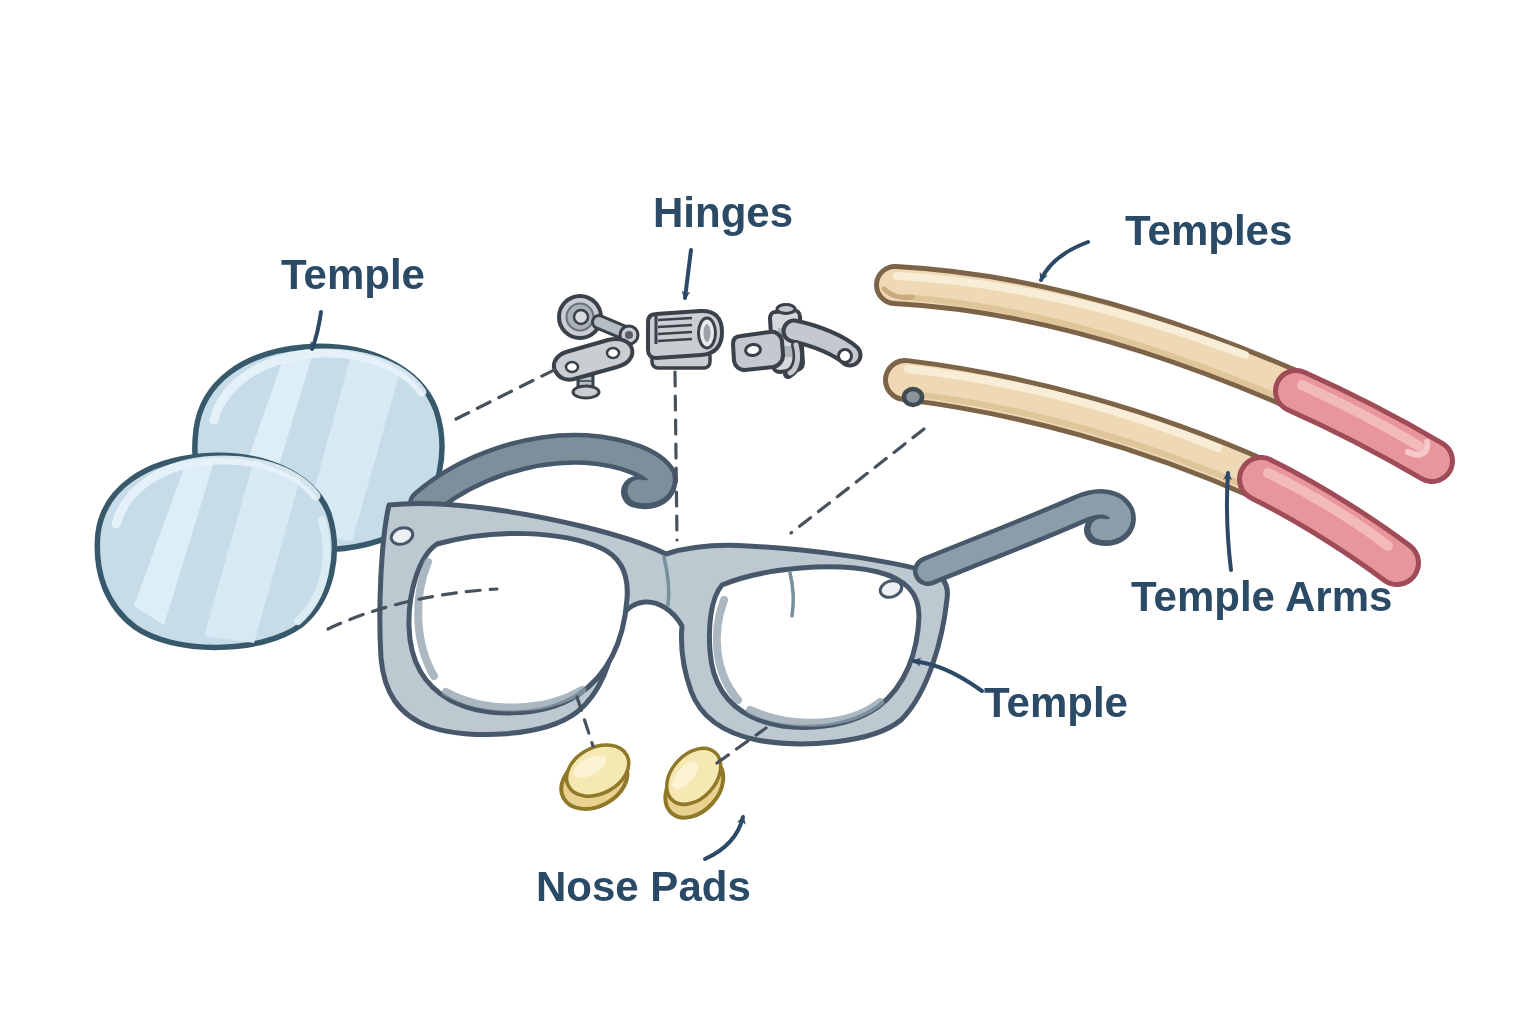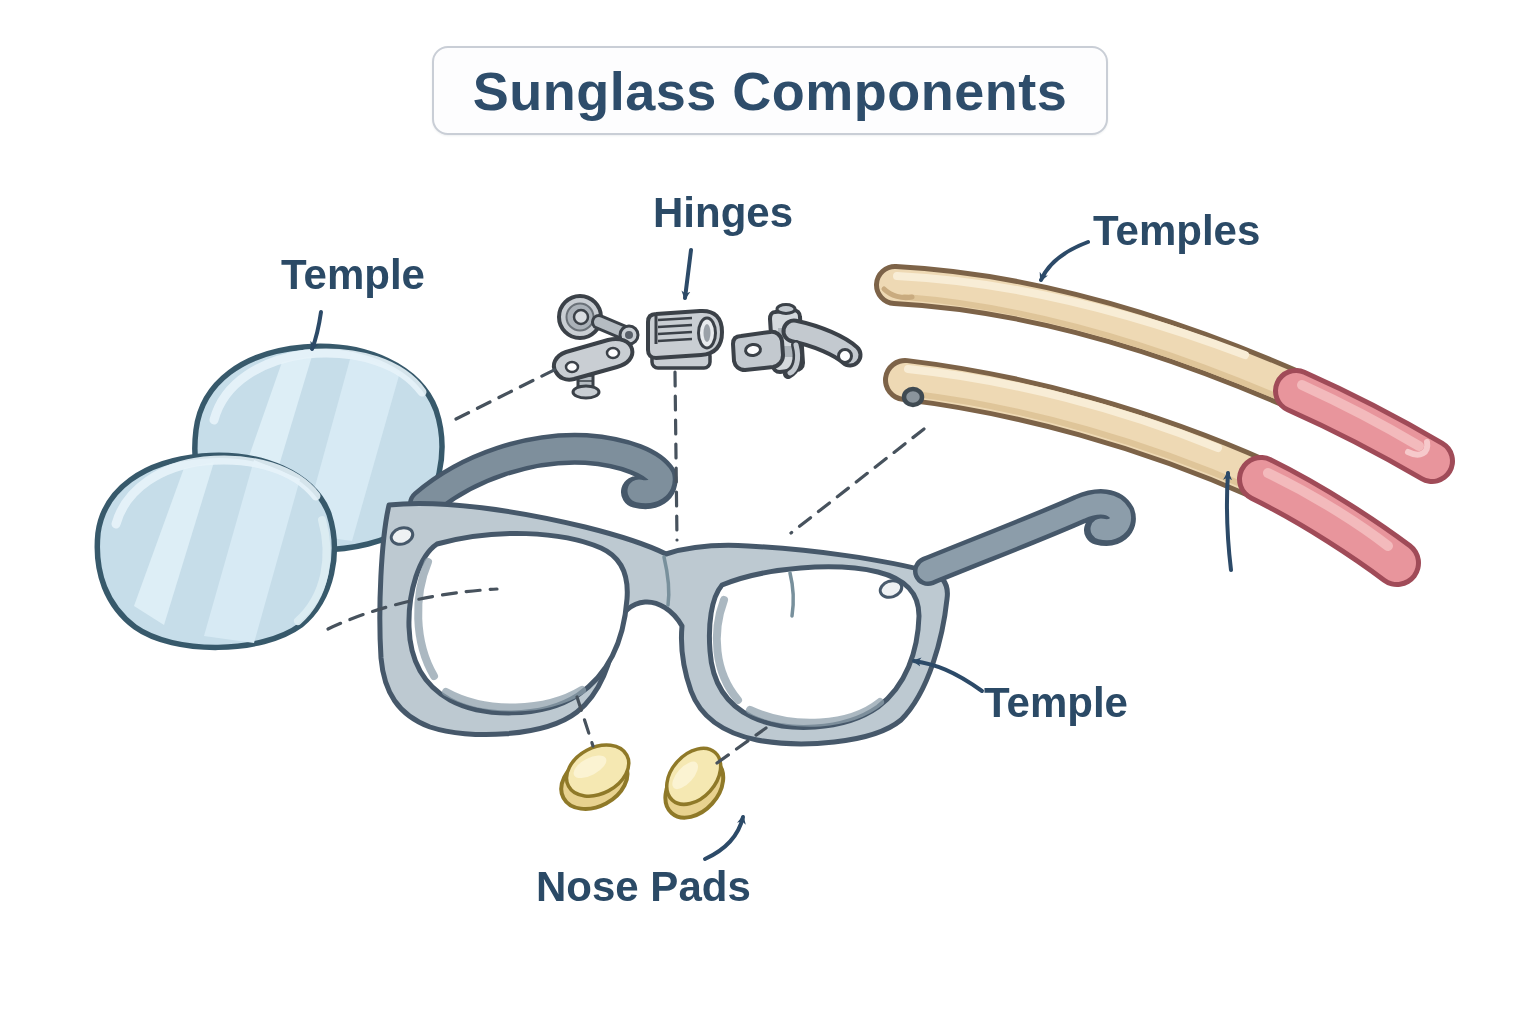--- a/index.html
+++ b/index.html
@@ -16,21 +16,21 @@
   }
   .title-text{
     font-size:54px;font-weight:bold;color:#2e4d6b;letter-spacing:.5px;white-space:nowrap;
   }
   .part-label{
     position:absolute;font-size:42px;font-weight:bold;color:#2b4a66;
     line-height:1;white-space:nowrap;
   }
   .lbl-lenses{left:281px;top:254px;}
   .lbl-hinges{left:653px;top:192px;}
-  .lbl-temples{left:1093px;top:210px;}
+  .lbl-temples{left:1125px;top:210px;}
   .lbl-temple-arms{left:1131px;top:576px;}
   .lbl-frame{left:984px;top:682px;}
   .lbl-nose-pads{left:536px;top:850px;margin-top:16px;}
 </style>
 </head>
 <body>
 
 <div class="stage">
 
   <svg class="art" viewBox="0 0 1536 1024">
@@ -192,23 +192,21 @@
     <g fill="none" stroke="#2c4a68" stroke-width="4" stroke-linecap="round" marker-end="url(#ah)">
       <path d="M 321 312 C 319 326 316 339 312 349"></path>
       <path d="M 691 250 C 689 267 687 283 685 298"></path>
       <path d="M 1088 242 C 1064 251 1048 264 1041 280"></path>
       <path d="M 1231 570 C 1227 537 1226 503 1228 473"></path>
       <path d="M 982 691 C 954 671 935 664 914 661"></path>
       <path d="M 705 859 C 727 849 739 834 743 817"></path>
     </g>
   </svg>
 
-  <div class="title-box">
-    <span class="title-text">Sunglass Components</span>
-  </div>
 
   <div class="part-label lbl-lenses">Temple</div>
   <div class="part-label lbl-hinges">Hinges</div>
   <div class="part-label lbl-temples">Temples</div>
+  <div class="part-label lbl-temple-arms">Temple Arms</div>
   <div class="part-label lbl-frame">Temple</div>
   <div class="part-label lbl-nose-pads">Nose Pads</div>
 
 </div>
 
 </body></html>

